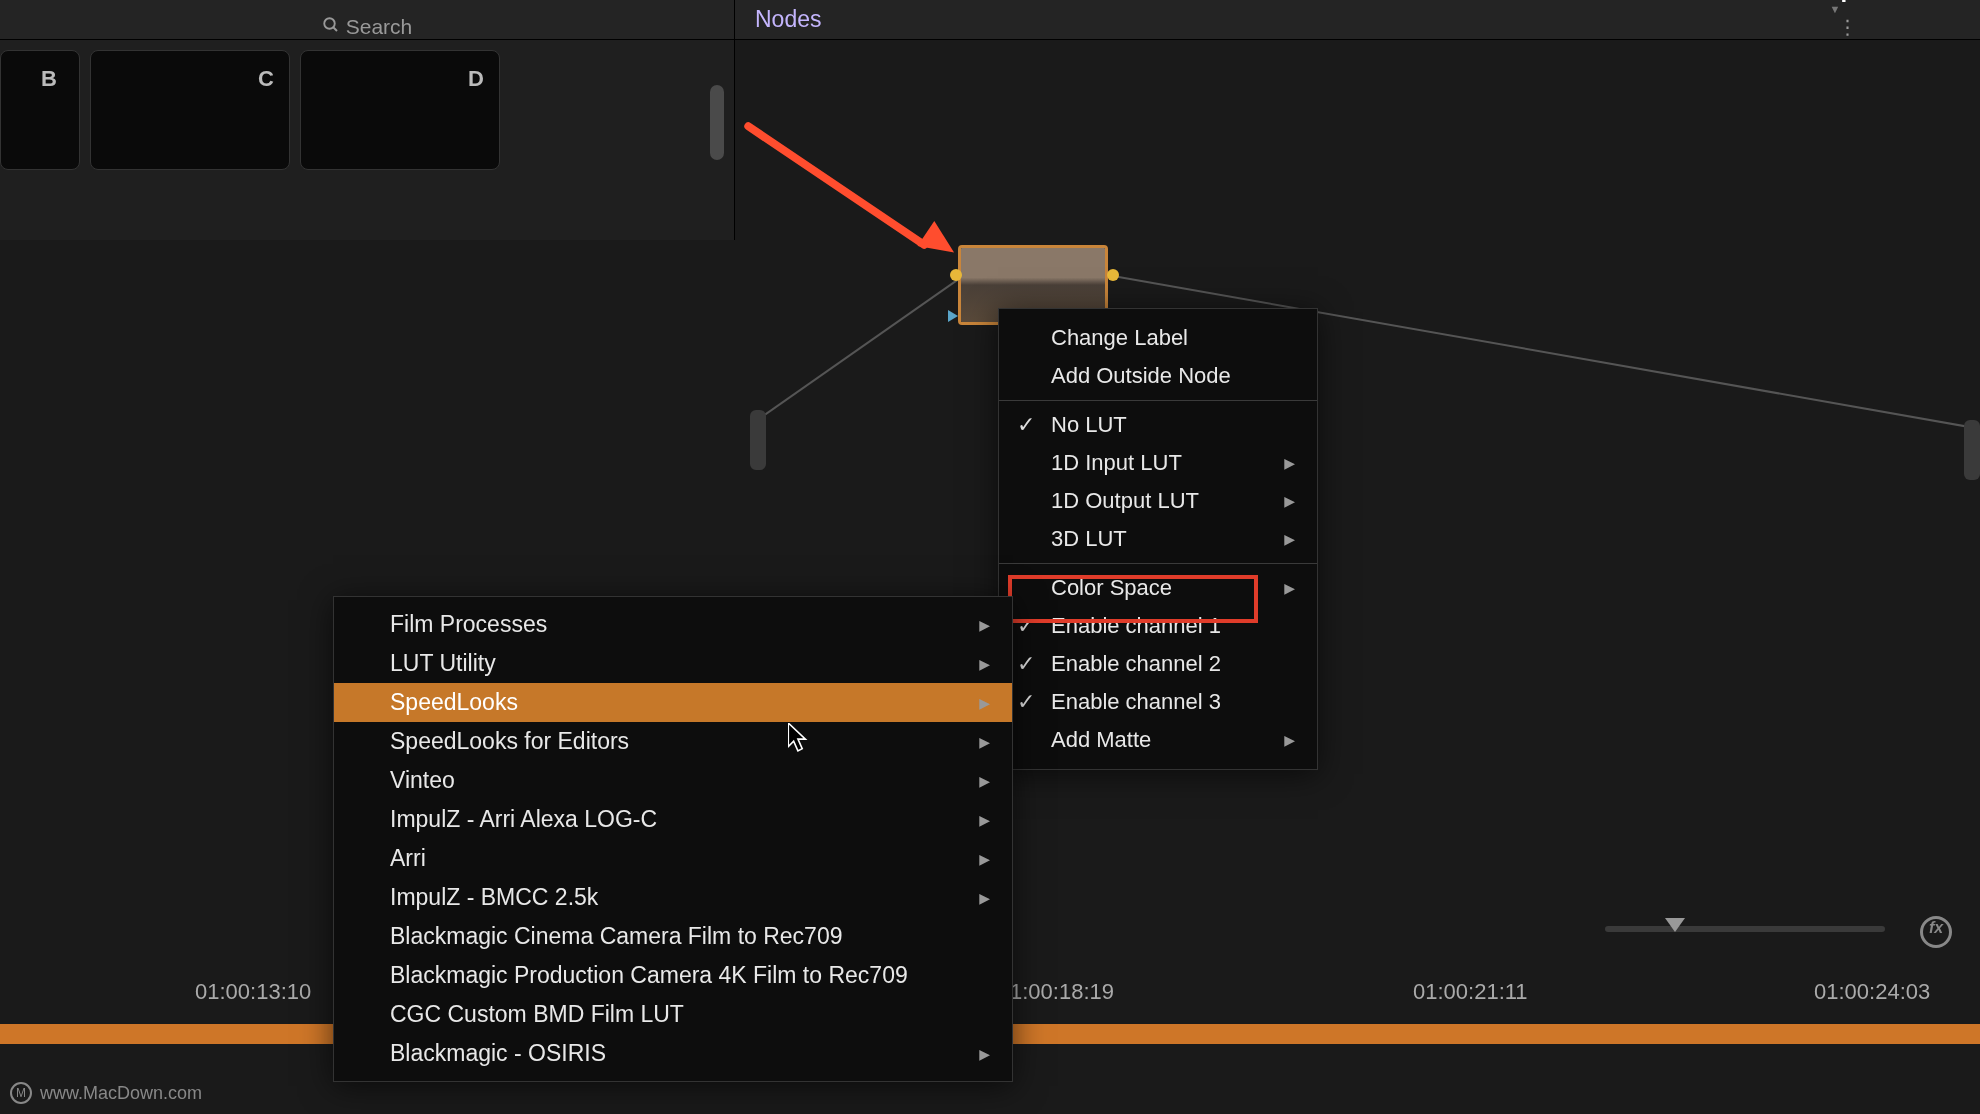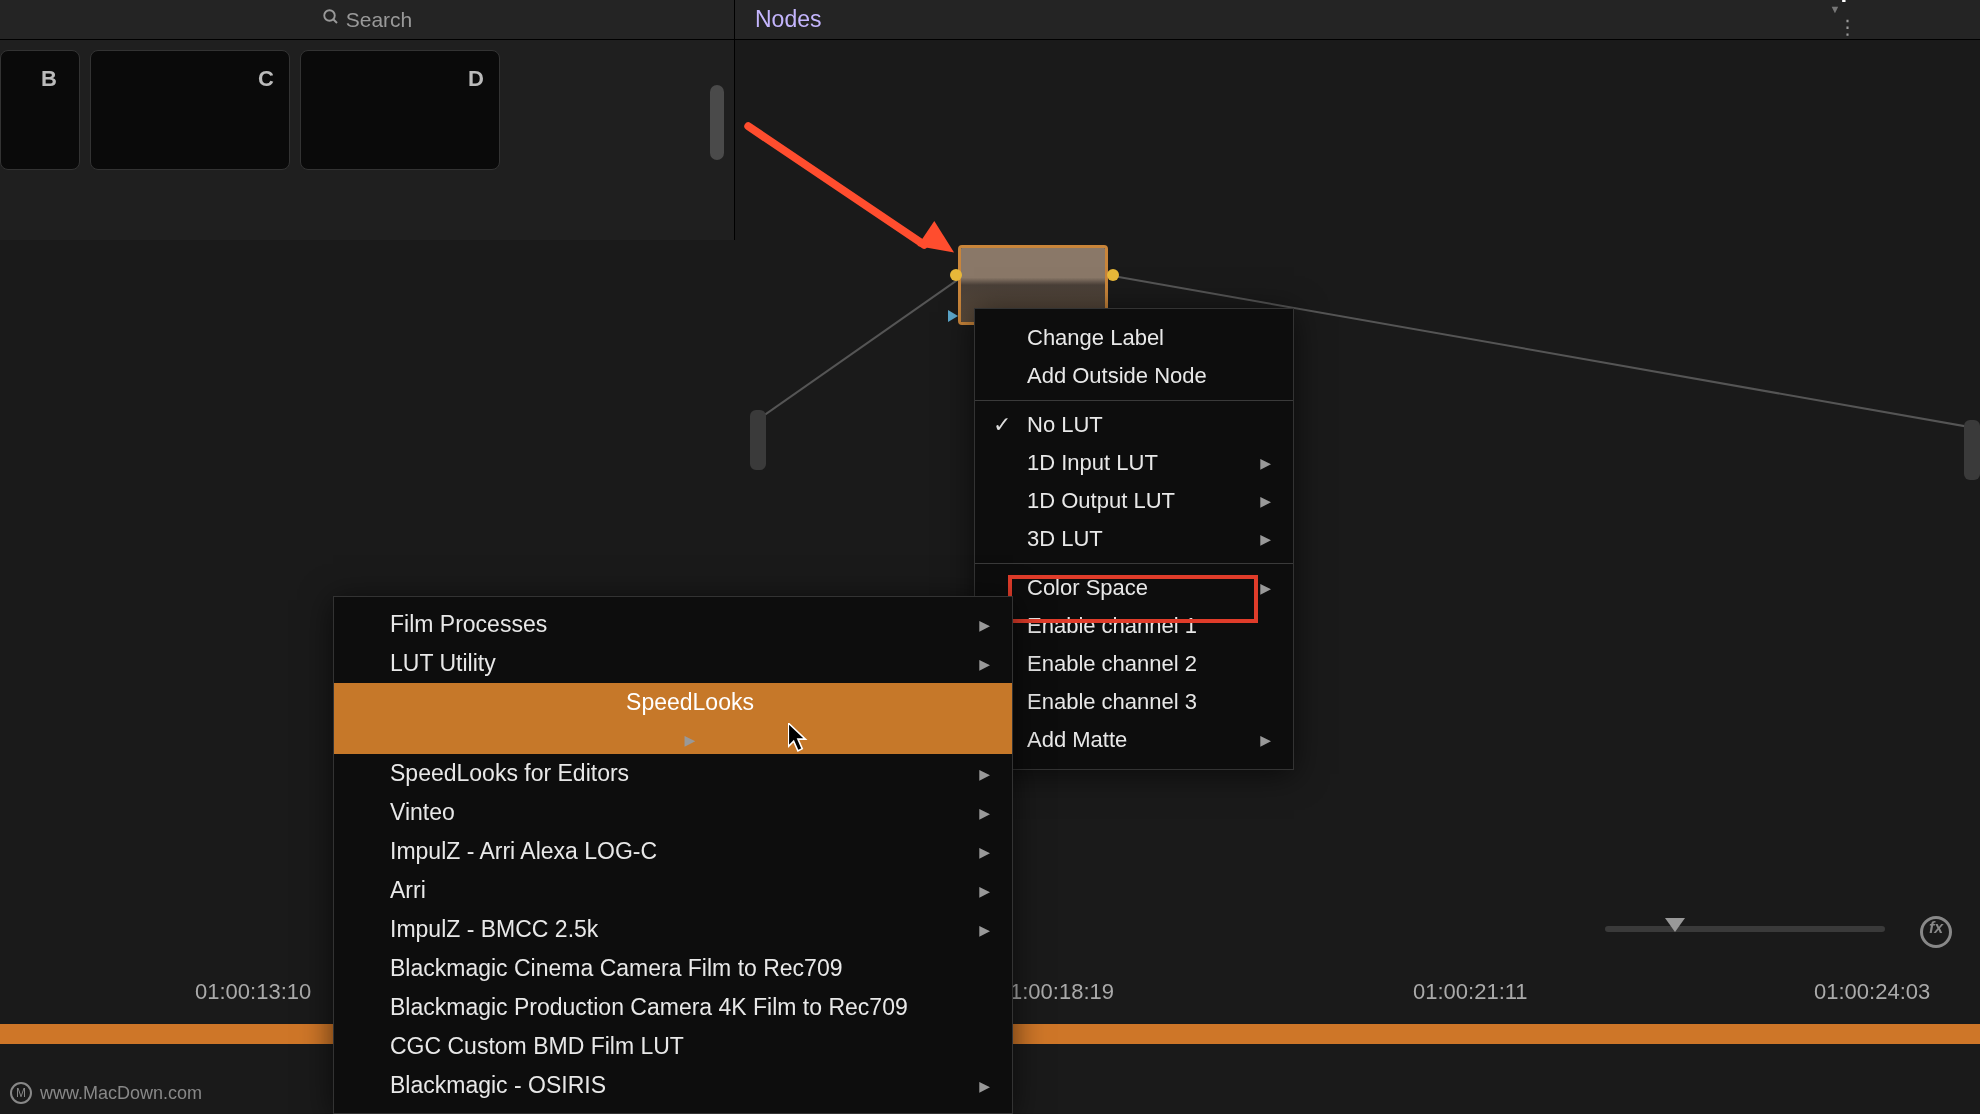--- a/index.html
+++ b/index.html
@@ -18,21 +18,21 @@
     }
     .top-bar {
       display: flex;
       height: 40px;
       border-bottom: 1px solid #000;
     }
     .search-area {
       width: 735px;
       background: #242424;
       display: flex;
-      align-items: center;
+      align-items: flex-end;
       justify-content: center;
       border-right: 1px solid #000;
     }
     .search-icon {
       color: #999;
       font-size: 18px;
       margin-right: 6px;
     }
     .search-text {
       color: #999;
@@ -218,21 +218,21 @@
       top: 108px;
       width: 0;
       height: 0;
       border-style: solid;
       border-width: 15px 0 15px 34px;
       border-color: transparent transparent transparent #ff4d2e;
       transform: rotate(34deg);
     }
     .context-menu {
       position: absolute;
-      left: 974px;
+      left: 998px;
       top: 308px;
       width: 320px;
       background: #0d0d0d;
       border: 1px solid #333;
       box-shadow: 0 4px 30px rgba(0,0,0,0.6);
       padding: 10px 0;
     }
     .menu-item {
       padding: 6px 22px 6px 52px;
       font-size: 22px;
@@ -282,21 +282,20 @@
       font-size: 23px;
       color: #e8e8e8;
       display: flex;
       align-items: center;
       justify-content: space-between;
       gap: 16px;
     }
     .submenu-item.highlighted {
       background: #c67829;
       color: #fff;
-      flex-direction: column;
     }
     .cursor {
       position: absolute;
       left: 788px;
       top: 723px;
       z-index: 30;
       pointer-events: none;
     }
     .timeline-area {
       position: absolute;

